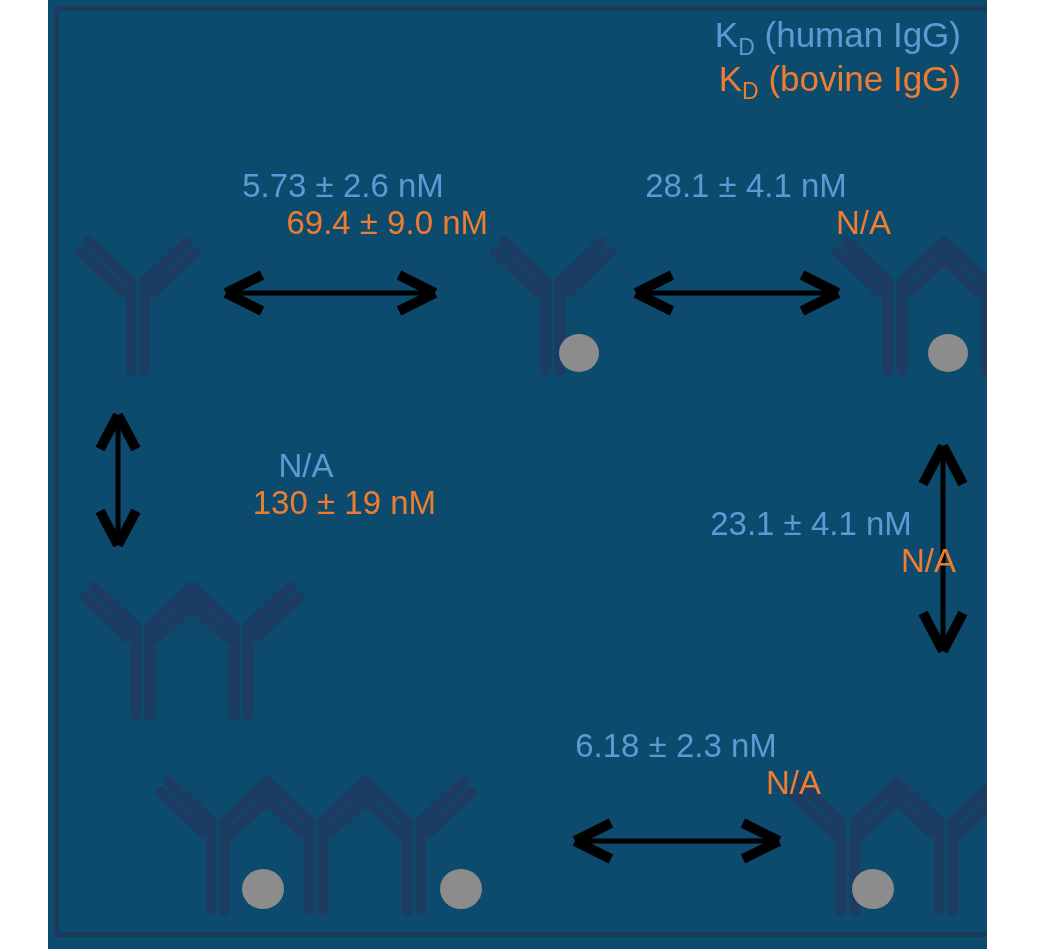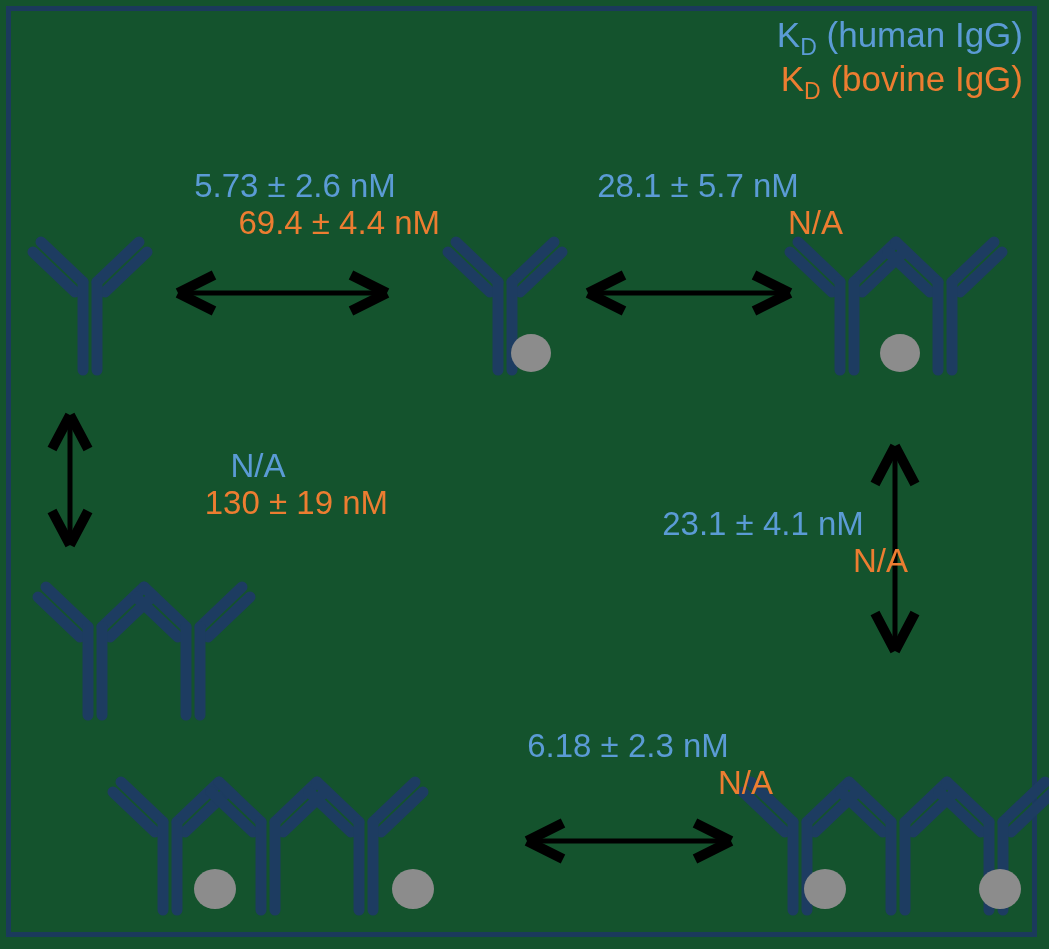--- a/index.html
+++ b/index.html
@@ -6,24 +6,25 @@
   html, body {
     margin: 0;
     padding: 0;
     background: #ffffff;
   }
   body {
     font-family: "Liberation Sans", sans-serif;
   }
   #figure {
     position: relative;
-    width: 1049px;
+    width: 939px;
     height: 949px;
-    background: #14532d;
+    background: #0c4a6e;
     overflow: hidden;
+    margin-left: 48px;
   }
   #frame {
     position: absolute;
     left: 6px;
     top: 6px;
     width: 1031px;
     height: 931px;
     border: 5px solid #1b3a5c;
     box-sizing: border-box;
   }
@@ -199,25 +200,25 @@
     <div class="kd-human">
       <span>K</span><span class="sub">D</span><span> (human IgG)</span>
     </div>
     <div class="kd-bovine">
       <span>K</span><span class="sub">D</span><span> (bovine IgG)</span>
     </div>
   </div>
 
   <div class="label-block lbl-top-left">
     <div class="kd-human">5.73 ± 2.6 nM</div>
-    <div class="kd-bovine">69.4 ± 4.4 nM</div>
+    <div class="kd-bovine">69.4 ± 9.0 nM</div>
   </div>
 
   <div class="label-block lbl-top-right">
-    <div class="kd-human">28.1 ± 5.7 nM</div>
+    <div class="kd-human">28.1 ± 4.1 nM</div>
     <div class="kd-bovine">N/A</div>
   </div>
 
   <div class="label-block lbl-left-vert">
     <div class="kd-human">N/A</div>
     <div class="kd-bovine">130 ± 19 nM</div>
   </div>
 
   <div class="label-block lbl-right-vert">
     <div class="kd-human">23.1 ± 4.1 nM</div>

